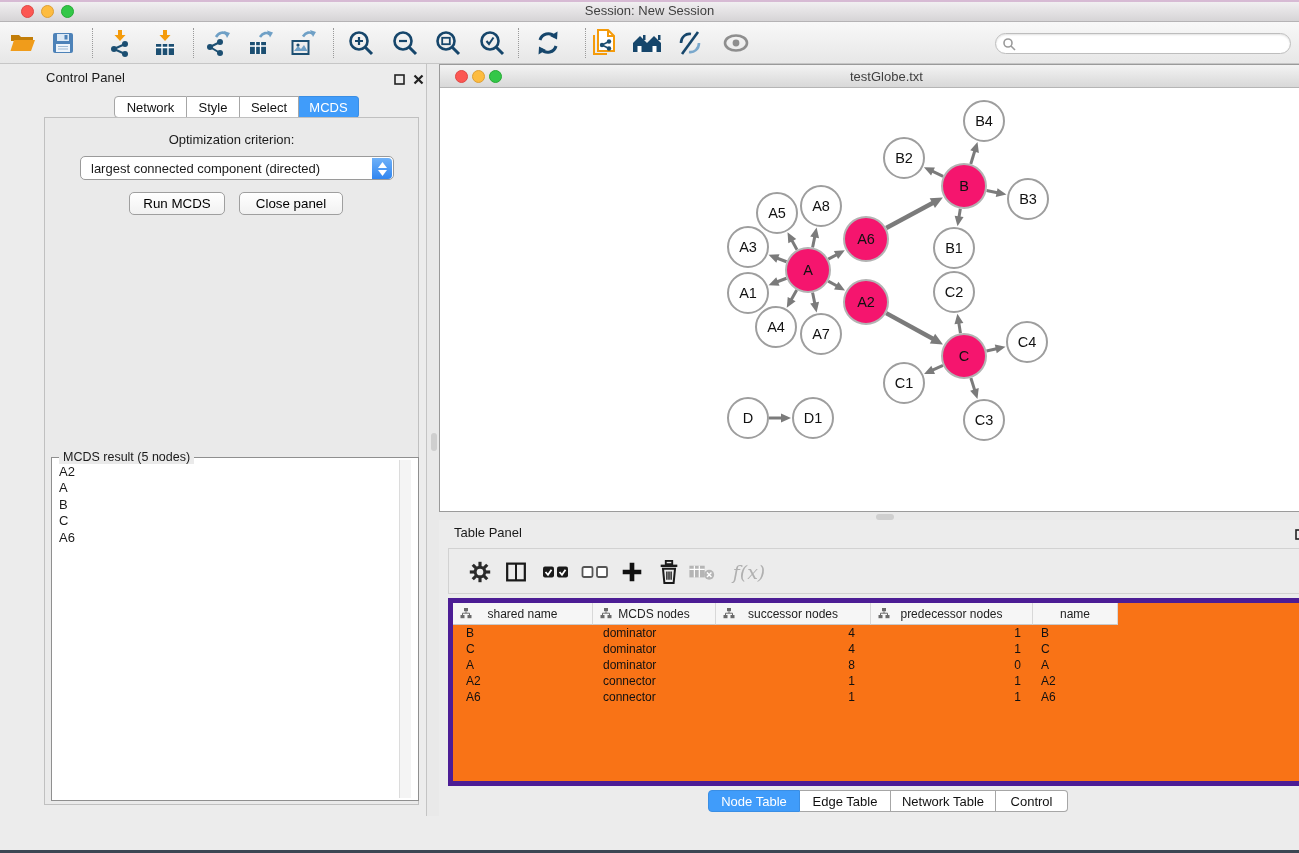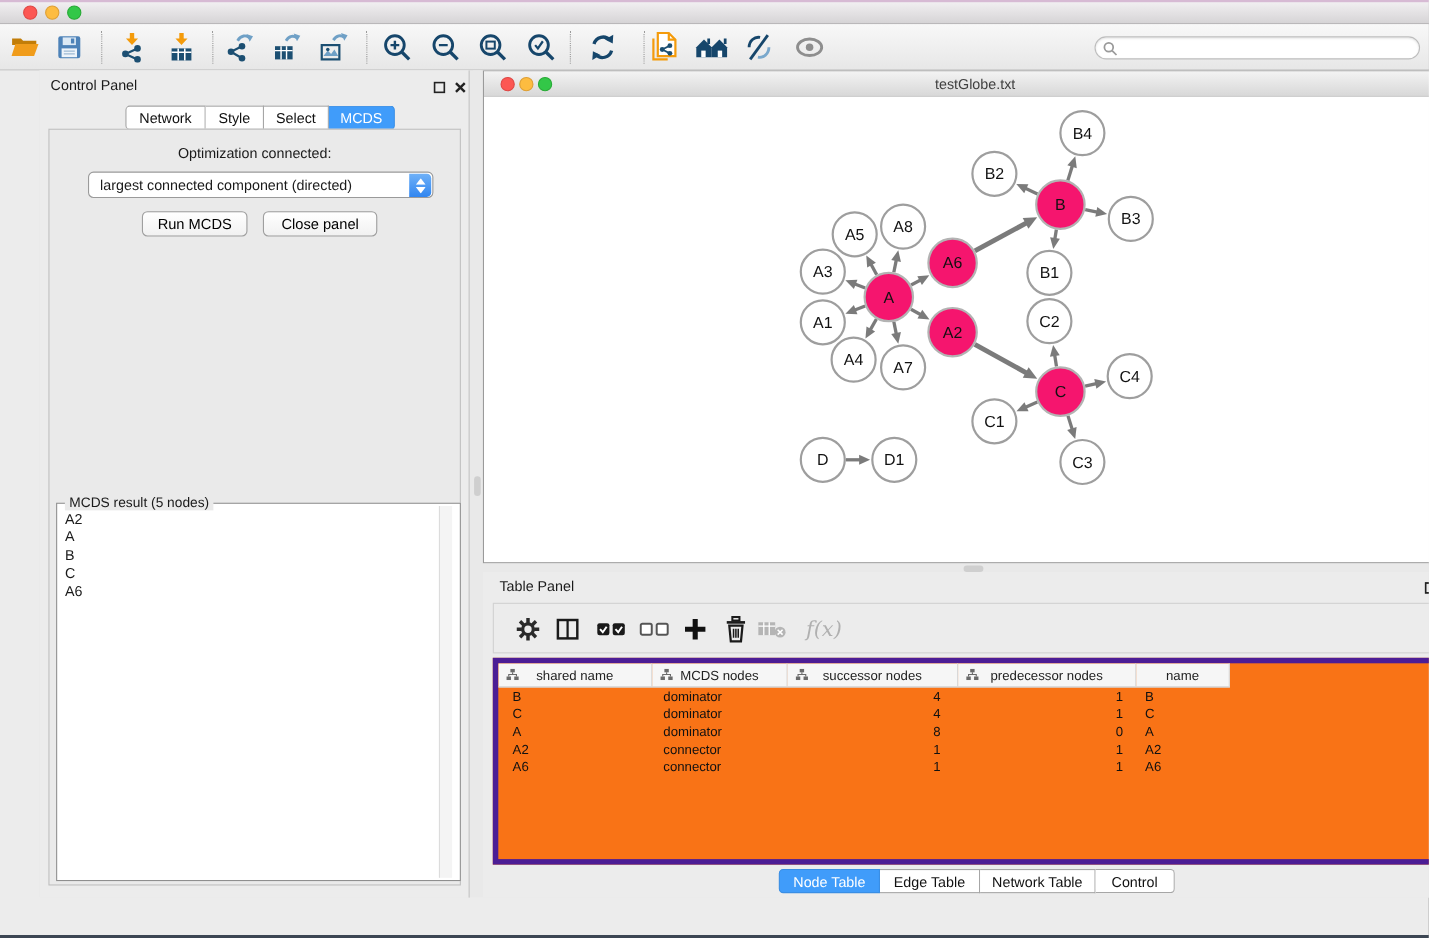--- a/index.html
+++ b/index.html
@@ -105,20 +105,21 @@
 </head>
 <body>
 
 <div class="app">
 
   <div class="titlebar">
     <div class="accent"></div>
     <span class="light red" style="left:21px"></span>
     <span class="light yellow" style="left:41px"></span>
     <span class="light green" style="left:61px"></span>
+    <div class="win-title">Session: New Session</div>
   </div>
 
   <div class="toolbar">
     <span class="tb-icon" style="left:5px">
       <svg width="28" height="28" viewBox="0 0 28 28">
           <path d="M3 6h8l2 2h12v4H3z" fill="#c27d08"></path>
           <path d="M6 11h21l-4 11H2.5z" fill="#f09c1b"></path>
         </svg>
     </span>
     <span class="tb-icon" style="left:46px">
@@ -278,21 +279,21 @@
           </svg>
       </span>
       <div class="cp-tabs">
           <span class="seg-tab" style="width: 73px;">Network</span>
           <span class="seg-tab" style="width: 53px;">Style</span>
           <span class="seg-tab" style="width: 59px;">Select</span>
           <span class="seg-tab selected" style="width: 60px;">MCDS</span>
         </div>
 
       <div class="cp-content">
-        <div class="opt-label">Optimization connected:</div>
+        <div class="opt-label">Optimization criterion:</div>
         <div class="cp-select">
           <span>largest connected component (directed)</span>
           <span class="stepper">
             <svg width="9" height="6" viewBox="0 0 9 6">
                 <path d="M4.5 0L9 6H0z" fill="#fff"></path>
               </svg>
             <svg width="9" height="6" viewBox="0 0 9 6">
                 <path d="M4.5 6L0 0h9z" fill="#fff"></path>
               </svg>
           </span>

